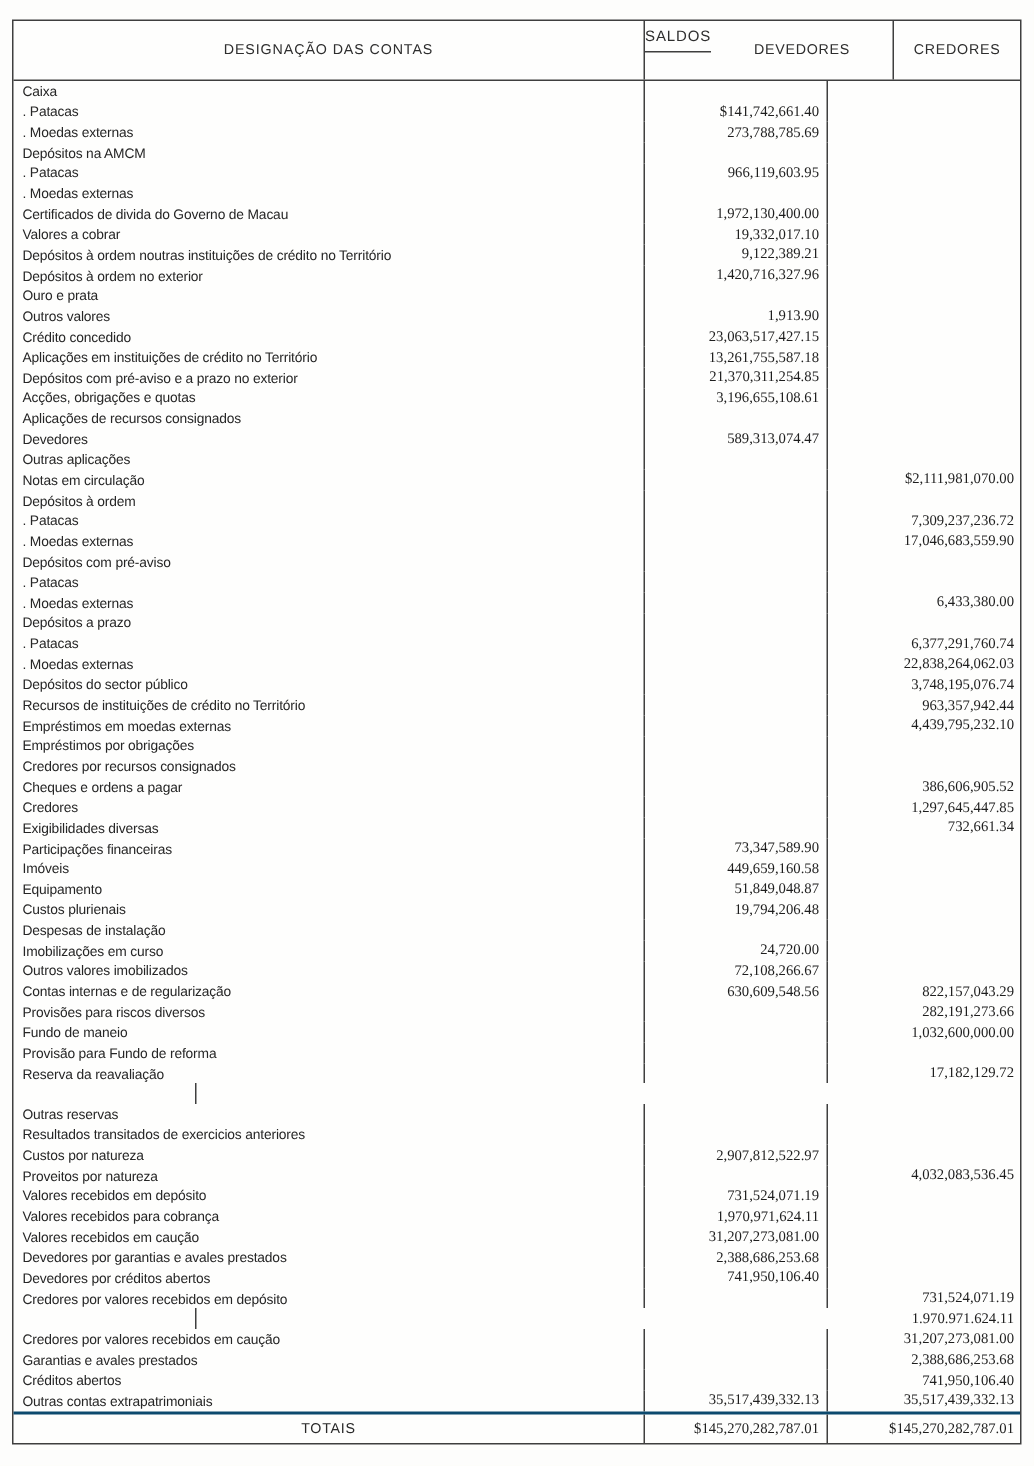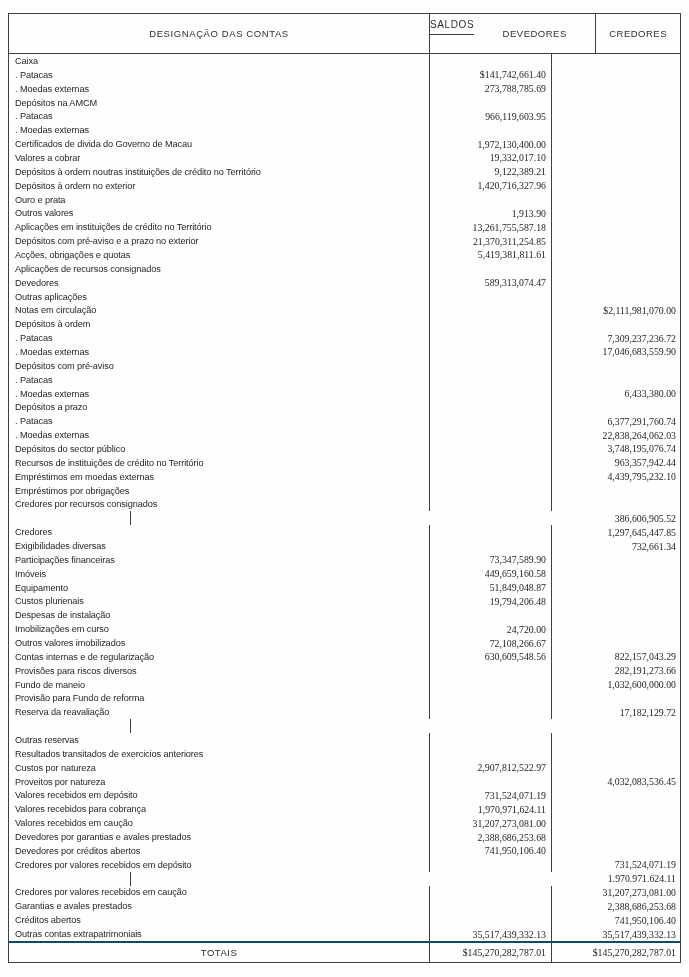--- a/index.html
+++ b/index.html
@@ -256,32 +256,37 @@
           <div class="td td-label">Ouro e prata</div>
           <div class="td td-dev"></div>
           <div class="td td-cred"></div>
         </div>
         <div class="tr">
           <div class="td td-label">Outros valores</div>
           <div class="td td-dev">1,913.90</div>
           <div class="td td-cred"></div>
         </div>
         <div class="tr">
+          <div class="td td-label">Crédito concedido</div>
+          <div class="td td-dev">23,063,517,427.15</div>
+          <div class="td td-cred"></div>
+        </div>
+        <div class="tr">
           <div class="td td-label">Aplicações em instituições de crédito no Território</div>
           <div class="td td-dev">13,261,755,587.18</div>
           <div class="td td-cred"></div>
         </div>
         <div class="tr">
           <div class="td td-label">Depósitos com pré-aviso e a prazo no exterior</div>
           <div class="td td-dev">21,370,311,254.85</div>
           <div class="td td-cred"></div>
         </div>
         <div class="tr">
           <div class="td td-label">Acções, obrigações e quotas</div>
-          <div class="td td-dev">5,419,381,811.61</div>
+          <div class="td td-dev">3,196,655,108.61</div>
           <div class="td td-cred"></div>
         </div>
         <div class="tr">
           <div class="td td-label">Aplicações de recursos consignados</div>
           <div class="td td-dev"></div>
           <div class="td td-cred"></div>
         </div>
         <div class="tr">
           <div class="td td-label">Devedores</div>
           <div class="td td-dev">589,313,074.47</div>
@@ -361,20 +366,21 @@
           <div class="td td-label">Empréstimos por obrigações</div>
           <div class="td td-dev"></div>
           <div class="td td-cred"></div>
         </div>
         <div class="tr">
           <div class="td td-label">Credores por recursos consignados</div>
           <div class="td td-dev"></div>
           <div class="td td-cred"></div>
         </div>
         <div class="tr">
+          <div class="td td-label">Cheques e ordens a pagar</div>
           <div class="td td-dev"></div>
           <div class="td td-cred">386,606,905.52</div>
         </div>
         <div class="tr">
           <div class="td td-label">Credores</div>
           <div class="td td-dev"></div>
           <div class="td td-cred">1,297,645,447.85</div>
         </div>
         <div class="tr">
           <div class="td td-label">Exigibilidades diversas</div>

